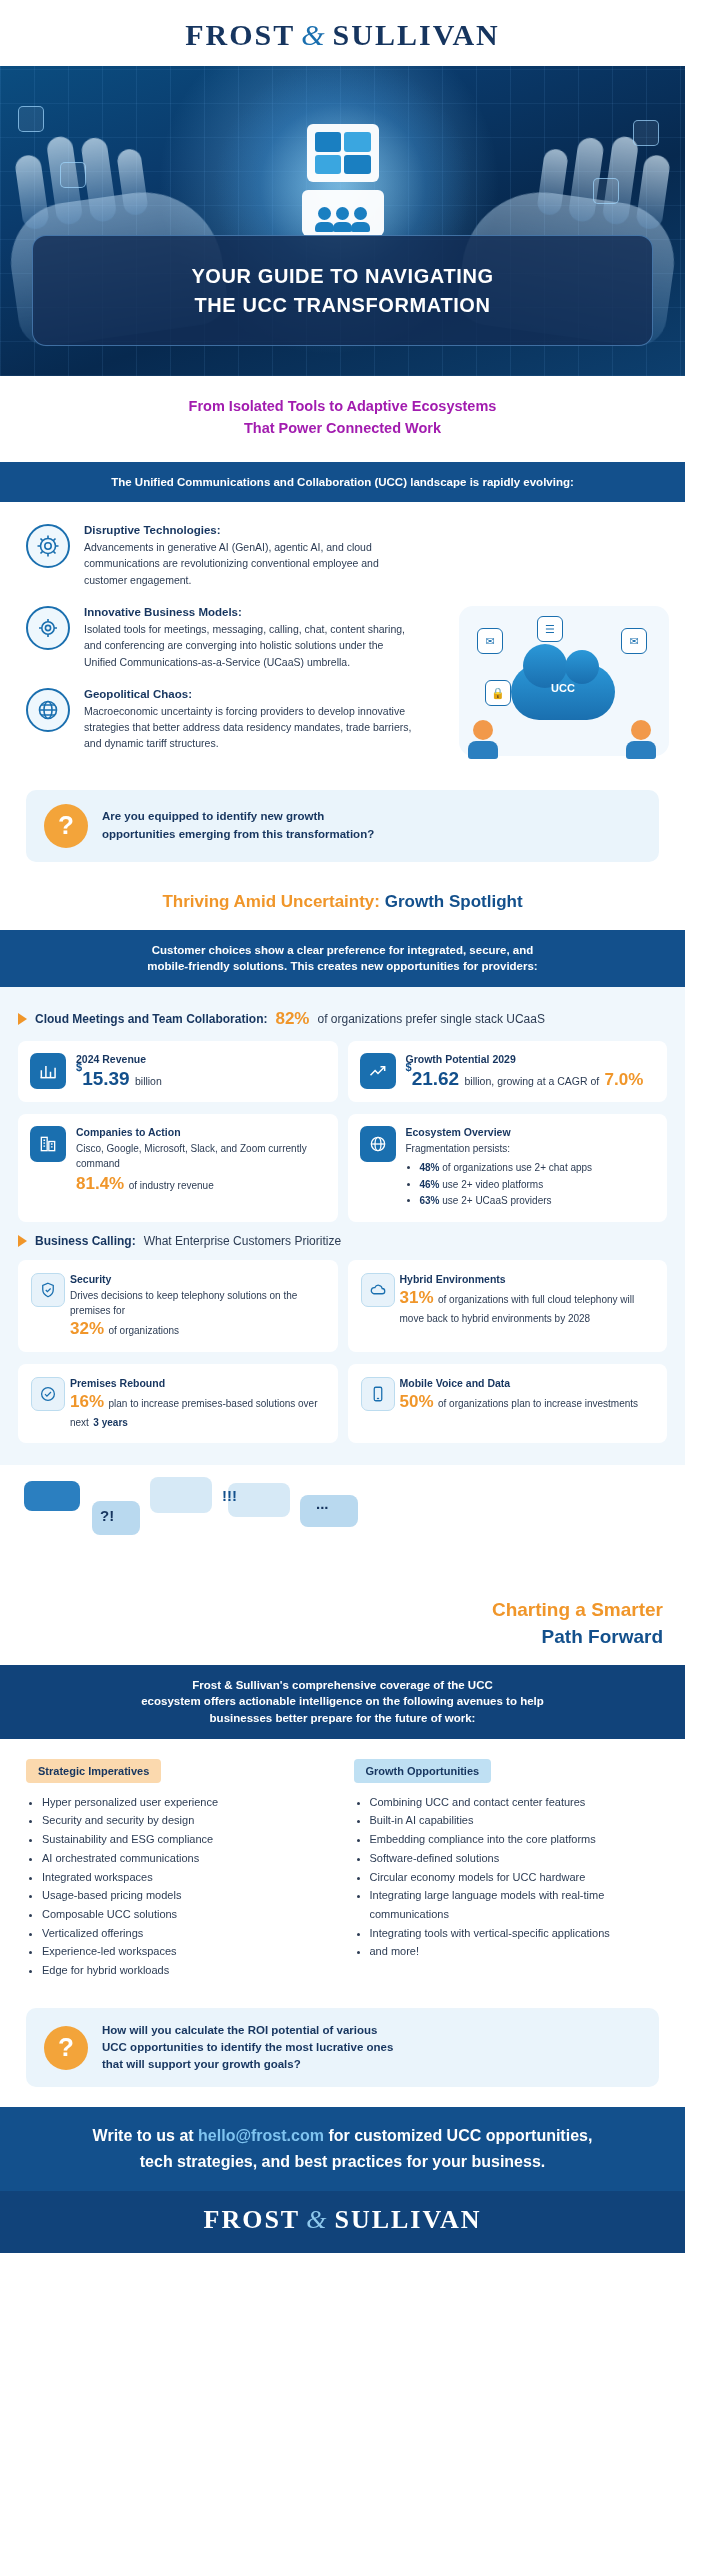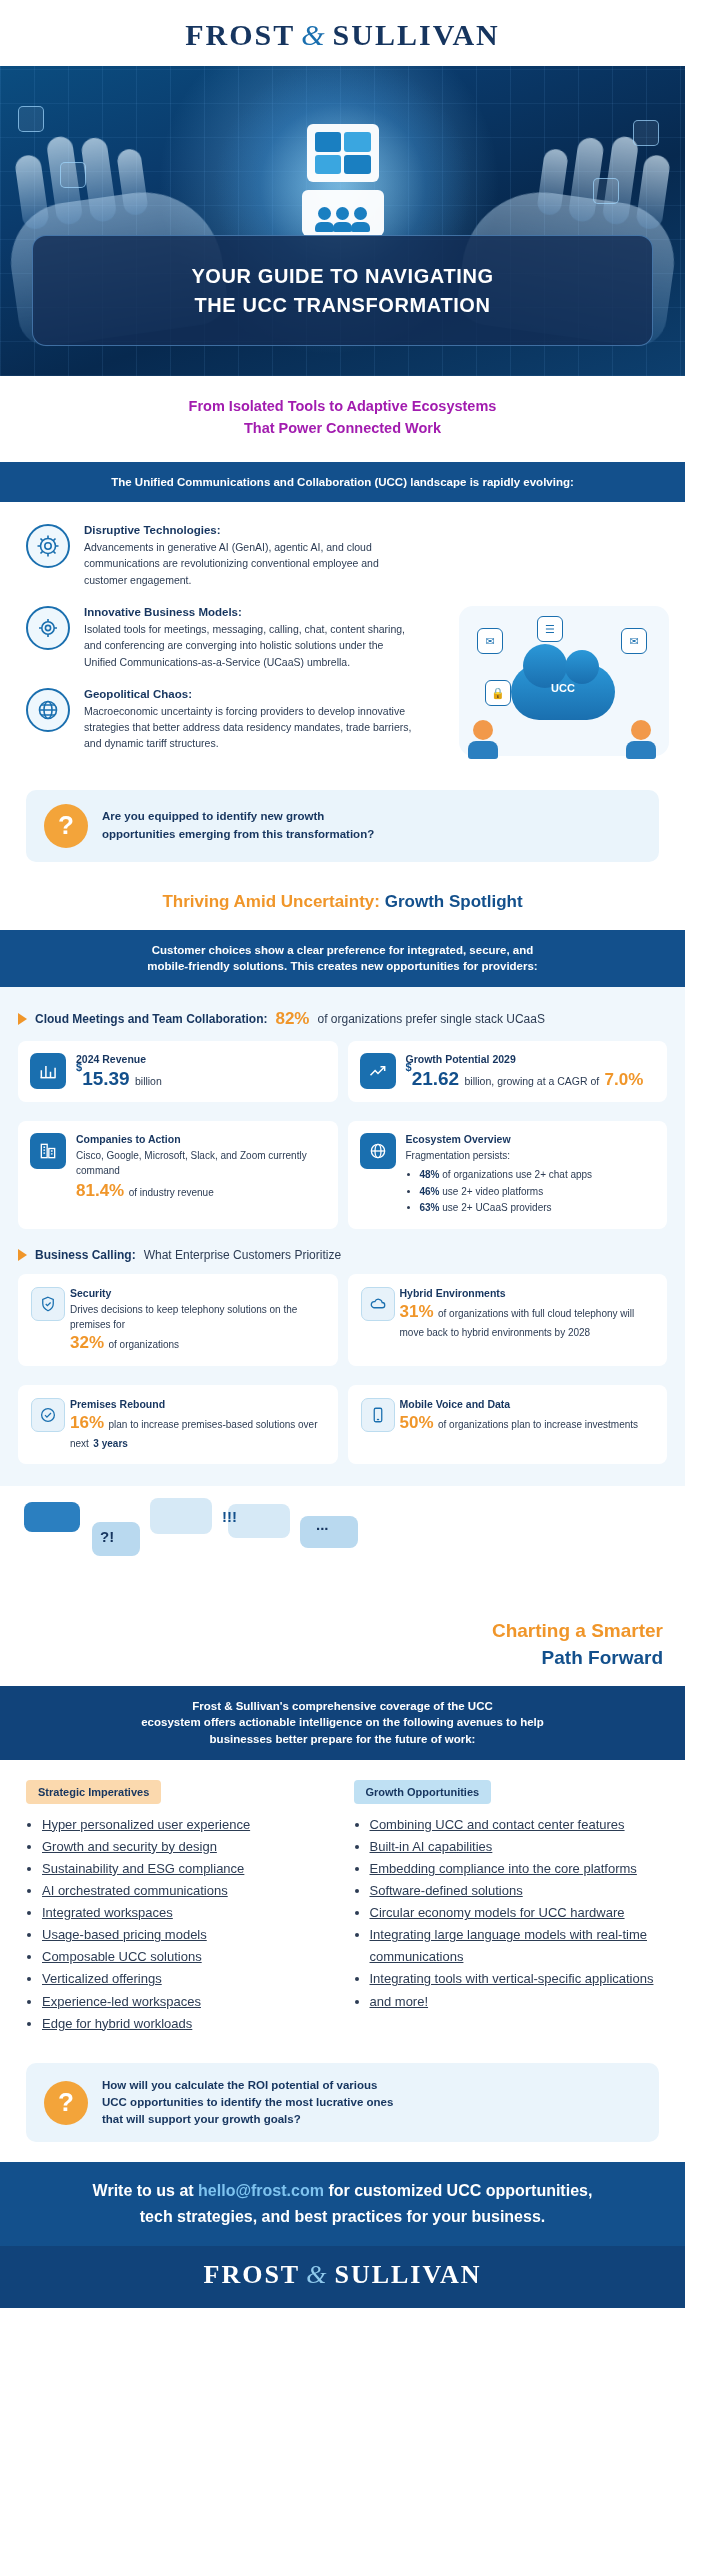--- a/index.html
+++ b/index.html
@@ -195,21 +195,21 @@
     display: flex; align-items: center; gap: 8px; font-size: 12px;
     font-weight: bold; color: #16355f; margin: 6px 0 12px;
   }
   .arrow-head .tri {
     width: 0; height: 0; border-left: 9px solid #f0962a;
     border-top: 6px solid transparent; border-bottom: 6px solid transparent;
   }
   .arrow-head .norm { color: #2c3c54; font-weight: normal; }
   .stat-pct { color: #f0962a; font-size: 17px; font-weight: bold; }
 
-  .cardrow { display: flex; gap: 10px; margin-bottom: 19px; }
+  .cardrow { display: flex; gap: 10px; margin-bottom: 12px; }
   .card {
     background: #fff; border-radius: 8px; padding: 12px 12px;
     display: flex; gap: 10px; flex: 1;
   }
   .sq-icon {
     flex: 0 0 auto; width: 36px; height: 36px; border-radius: 7px;
     background: #1a6faf; display: flex; align-items: center; justify-content: center;
   }
   .sq-icon svg { width: 20px; height: 20px; }
   .card h4 { font-size: 10.5px; color: #16355f; margin-bottom: 3px; }
@@ -260,21 +260,21 @@
 
   
   .cols { display: flex; gap: 22px; padding: 20px 26px 10px; }
   .col { flex: 1; }
   .col-head {
     display: inline-block; font-size: 11px; font-weight: bold; color: #16355f;
     background: #fbd9ae; padding: 6px 12px; border-radius: 4px; margin-bottom: 10px;
   }
   .col-head.blue { background: #bfe0f3; }
   .col ul { margin-left: 16px; }
-  .col li { font-size: 13px; color: #2c3c54; line-height: 1.7; text-decoration: underline; }
+  .col li { font-size: 11px; color: #2c3c54; line-height: 1.7; }
 
   
   .footer-band {
     background: #13508c; color: #fff; text-align: center;
     font-size: 16px; font-weight: bold; padding: 16px 30px; line-height: 1.6;
   }
   .footer-band a { color: #7fc4f0; text-decoration: none; }
   .footer-logo { background: #11437a; padding: 14px 0 18px; text-align: center; }
   .footer-logo .logo-text { color: #fff; font-size: 26px; }
   .footer-logo .logo-text .amp { color: #8fc9ec; }
@@ -597,21 +597,21 @@
     <span>Frost &amp; Sullivan's comprehensive coverage of the UCC</span><br>
     <span>ecosystem offers actionable intelligence on the following avenues to help</span><br>
     <span>businesses better prepare for the future of work:</span>
   </div>
 
   <div class="cols">
     <div class="col">
       <div class="col-head">Strategic Imperatives</div>
       <ul>
         <li>Hyper personalized user experience</li>
-        <li>Growth and security by design</li>
+        <li>Security and security by design</li>
         <li>Sustainability and ESG compliance</li>
         <li>AI orchestrated communications</li>
         <li>Integrated workspaces</li>
         <li>Usage-based pricing models</li>
         <li>Composable UCC solutions</li>
         <li>Verticalized offerings</li>
         <li>Experience-led workspaces</li>
         <li>Edge for hybrid workloads</li>
       </ul>
     </div>

